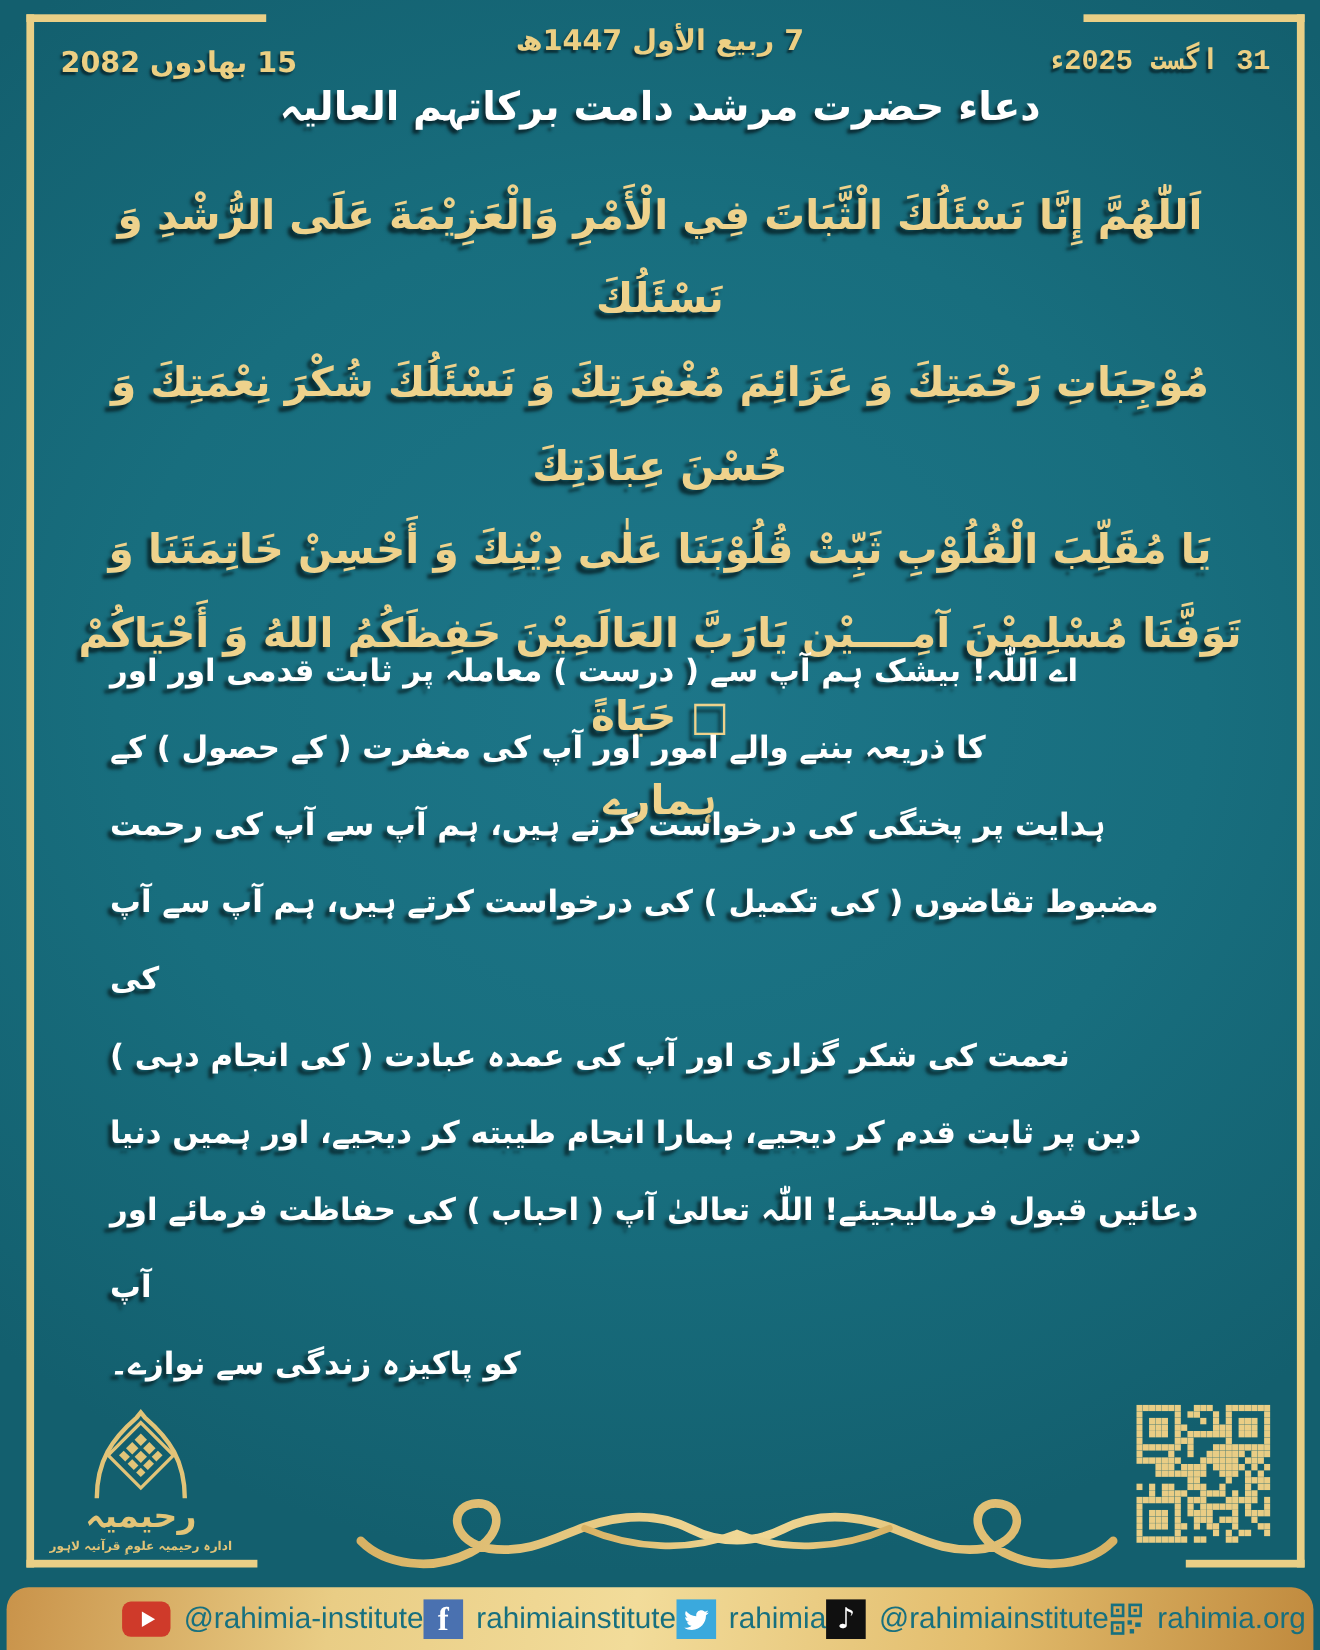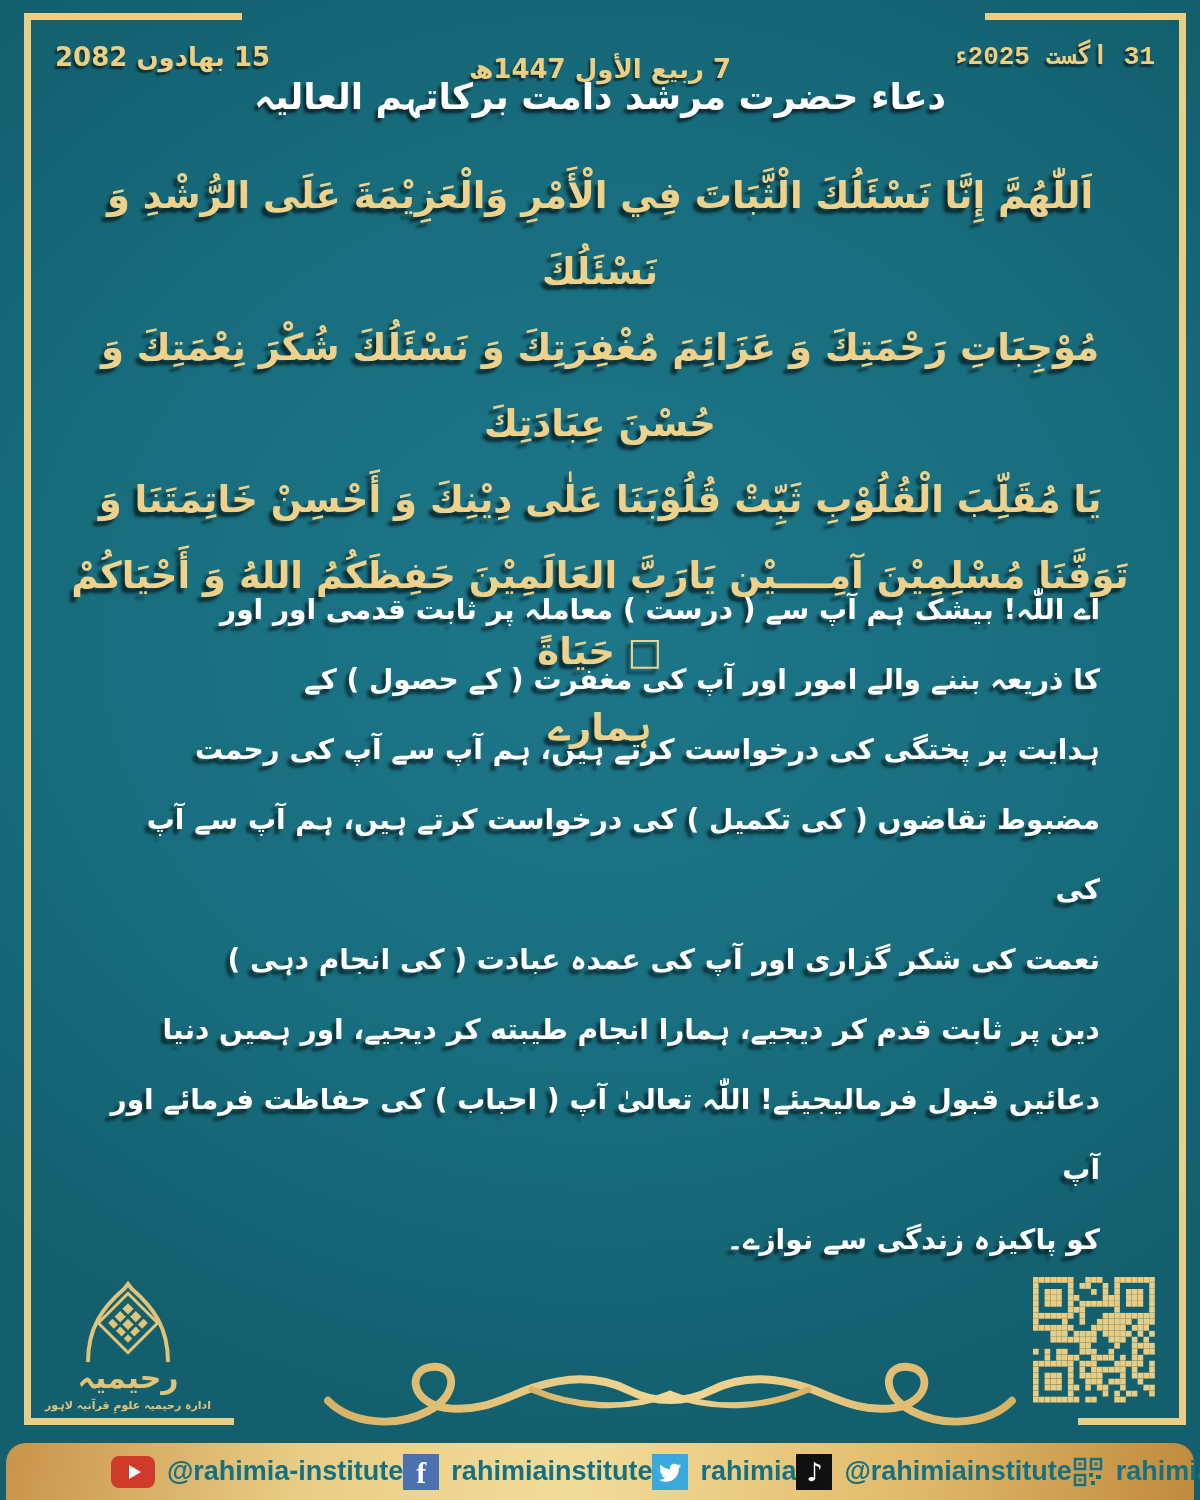--- a/index.html
+++ b/index.html
@@ -17,37 +17,37 @@
   .fr-right-v{left:1179px;top:13px;width:7px;height:1412px;}
   .fr-tl-h{left:24px;top:13px;width:218px;height:7px;}
   .fr-tr-h{left:985px;top:13px;width:201px;height:7px;}
   .fr-bl-h{left:24px;top:1418px;width:210px;height:7px;}
   .fr-br-h{left:1078px;top:1418px;width:108px;height:7px;}
   
   .date{
     position:absolute;color:#eccf83;font-weight:bold;font-size:26px;
     text-shadow:-2px 3px 2px rgba(5,20,25,.65);white-space:nowrap;
   }
-  .date-hijri{top:22px;left:0;width:100%;text-align:center;margin-top:32px;}
+  .date-hijri{top:22px;left:0;width:100%;text-align:center;}
   .date-greg{top:40px;right:45px;font-family:Liberation Mono, monospace;}
   .date-bikrami{top:42px;left:55px;}
   .poster-title{
     position:absolute;top:76px;left:0;width:100%;text-align:center;
     color:#ffffff;font-weight:bold;font-size:36px;
     text-shadow:-3px 4px 3px rgba(5,20,25,.75);
   }
   
   .arabic-block{
     position:absolute;top:158px;left:70px;width:1060px;text-align:center;
     color:#eed28c;font-weight:bold;font-size:37px;line-height:76px;
     text-shadow:-4px 5px 3px rgba(4,18,22,.7);
   }
   
   .urdu-block{
-    position:absolute;top:575px;left:100px;width:1000px;text-align:right;
+    position:absolute;top:575px;left:100px;width:1000px;text-align:left;
     color:#ffffff;font-weight:bold;font-size:28px;line-height:70px;
     text-shadow:-4px 5px 3px rgba(4,18,22,.65);
   }
   
   .logo{position:absolute;left:40px;top:1276px;width:176px;height:142px;}
   .logo svg{display:block;}
   
   .flourish{position:absolute;left:315px;top:1348px;width:710px;height:88px;}
   
   .qr-box{position:absolute;left:1033px;top:1277px;width:122px;height:126px;}
@@ -55,21 +55,21 @@
   .footer-bar{
     position:absolute;left:6px;right:6px;bottom:0;height:57px;
     border-radius:20px 20px 0 0;
     background:linear-gradient(100deg,#c9934a 0%,#e9cd85 25%,#f2dc9a 48%,#e2bc6c 75%,#c08a3e 100%);
     display:flex;align-items:center;justify-content:space-between;
     padding:0 38px 0 105px;box-sizing:border-box;
     direction:ltr;
   }
   .social-item{display:flex;align-items:center;gap:12px;cursor:pointer;}
   .social-label{
-    color:#17707f;font-weight:bold;font-size:27px;
+    color:#17707f;font-weight:normal;font-size:27px;
     font-family:"Liberation Sans","DejaVu Sans",sans-serif;white-space:nowrap;text-align:center;
   }
   .icon-yt{width:44px;height:32px;background:#cf3a2a;border-radius:8px;
     display:flex;align-items:center;justify-content:center;}
   .icon-yt .tri{width:0;height:0;border-left:12px solid #fff;
     border-top:7px solid transparent;border-bottom:7px solid transparent;margin-left:3px;}
   .icon-fb{width:36px;height:36px;background:#4a71b0;display:flex;align-items:flex-end;justify-content:center;}
   .icon-fb span{color:#fff;font-weight:bold;font-size:30px;line-height:34px;font-family:"Liberation Serif",serif;}
   .icon-tw{width:36px;height:36px;background:#3aa9dd;display:flex;align-items:center;justify-content:center;}
   .icon-tt{width:36px;height:36px;background:#101010;display:flex;align-items:center;justify-content:center;}

